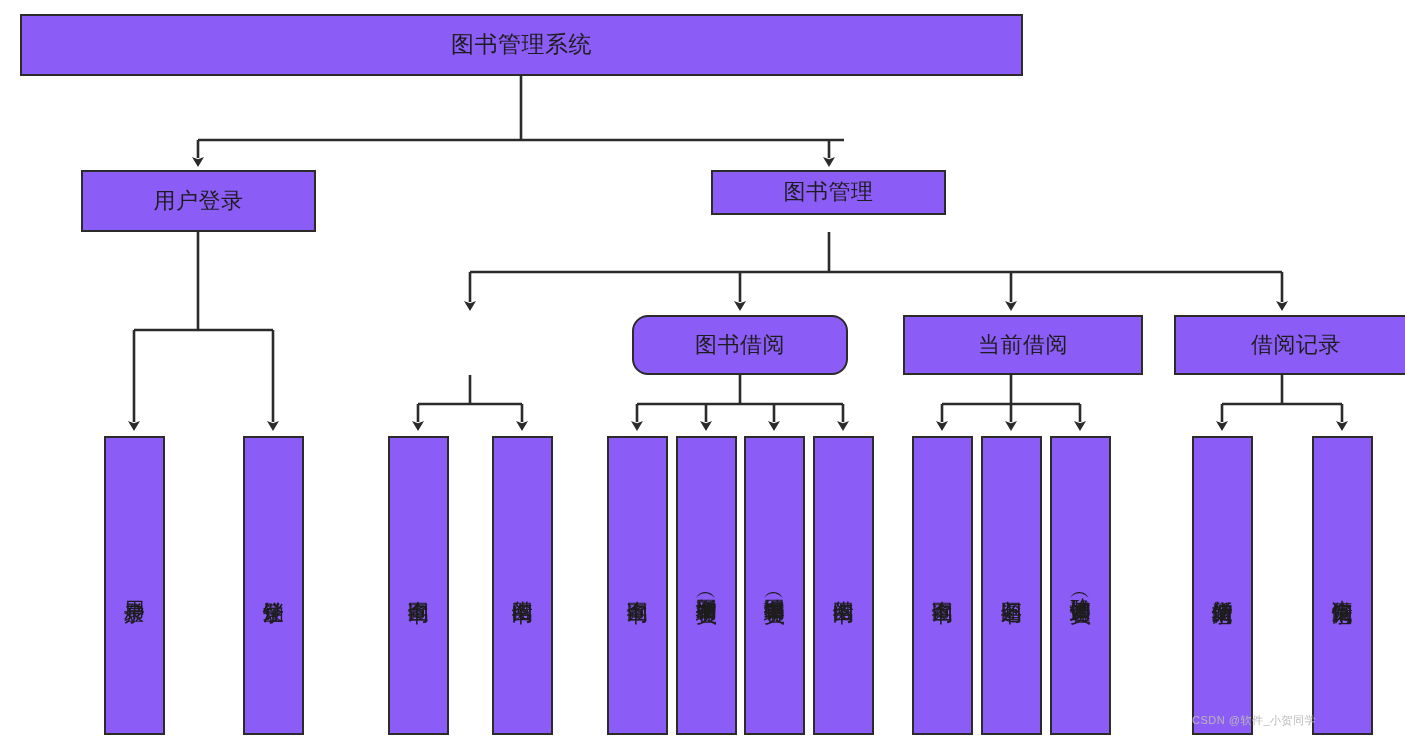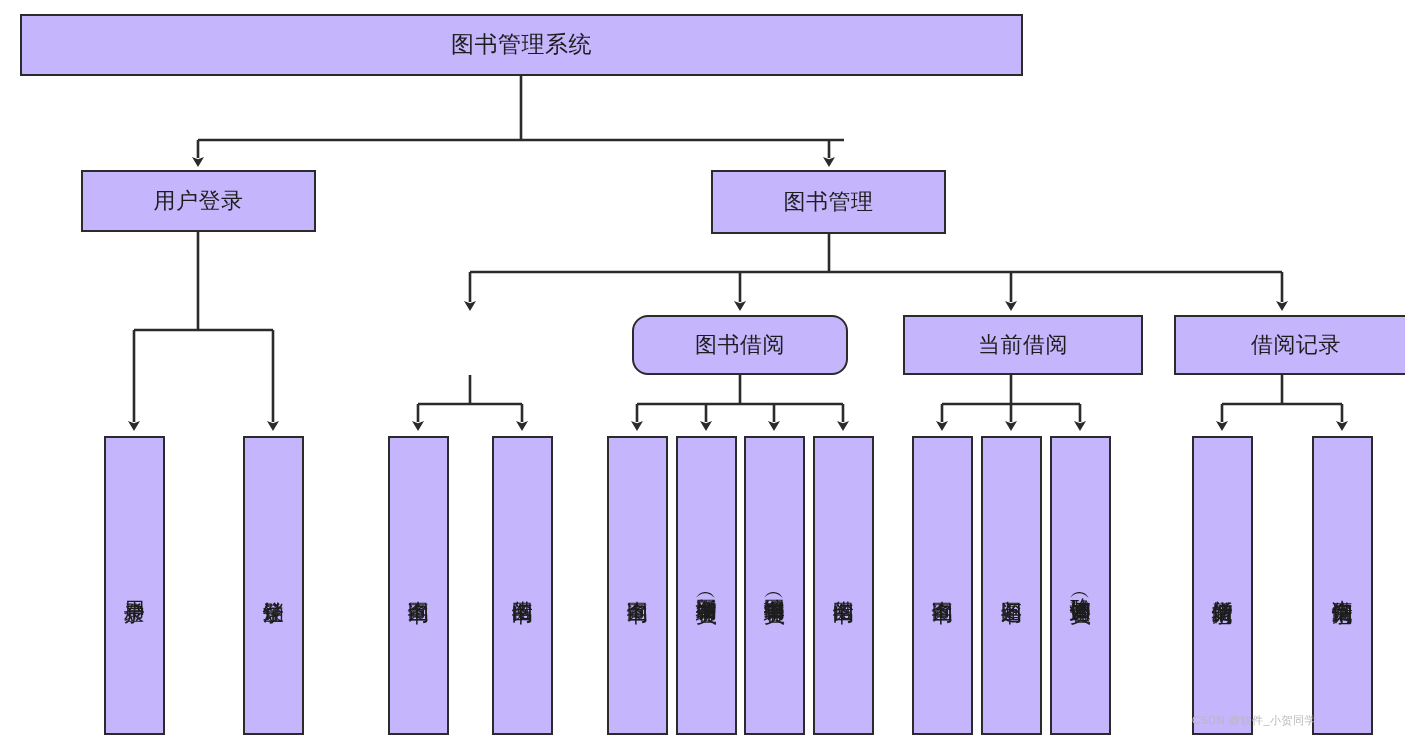--- a/index.html
+++ b/index.html
@@ -22,21 +22,21 @@
     left: 0;
     top: 0;
     width: 1405px;
     height: 747px;
     pointer-events: none;
   }
   .node {
     position: absolute;
     box-sizing: border-box;
     border: 2.5px solid #2b2b2b;
-    background: #c4b5fd;
+    background: #8b5cf6;
     display: flex;
     align-items: center;
     justify-content: center;
     color: #1d1d1d;
     z-index: 2;
   }
   .node .label {
     font-size: 22px;
     line-height: 1.1;
     letter-spacing: 0.5px;
@@ -115,21 +115,21 @@
     </g>
   </svg>
 
   <div class="node root" style="left:20px; top:14px; width:1003px; height:62px;">
     <span class="label">图书管理系统</span>
   </div>
 
   <div class="node" style="left:81px; top:170px; width:235px; height:62px;">
     <span class="label">用户登录</span>
   </div>
-  <div class="node" style="left:711px; top:170px; width:235px; height:64px;">
+  <div class="node" style="left:711px; top:170px; width:235px; height:45px;">
     <span class="label">图书管理</span>
   </div>
 
   <div class="node" style="left:632px; top:315px; width:216px; height:60px;border-radius:16px;">
     <span class="label">图书借阅</span>
   </div>
   <div class="node" style="left:903px; top:315px; width:240px; height:60px;">
     <span class="label">当前借阅</span>
   </div>
   <div class="node" style="left:1174px; top:315px; width:244px; height:60px;">

